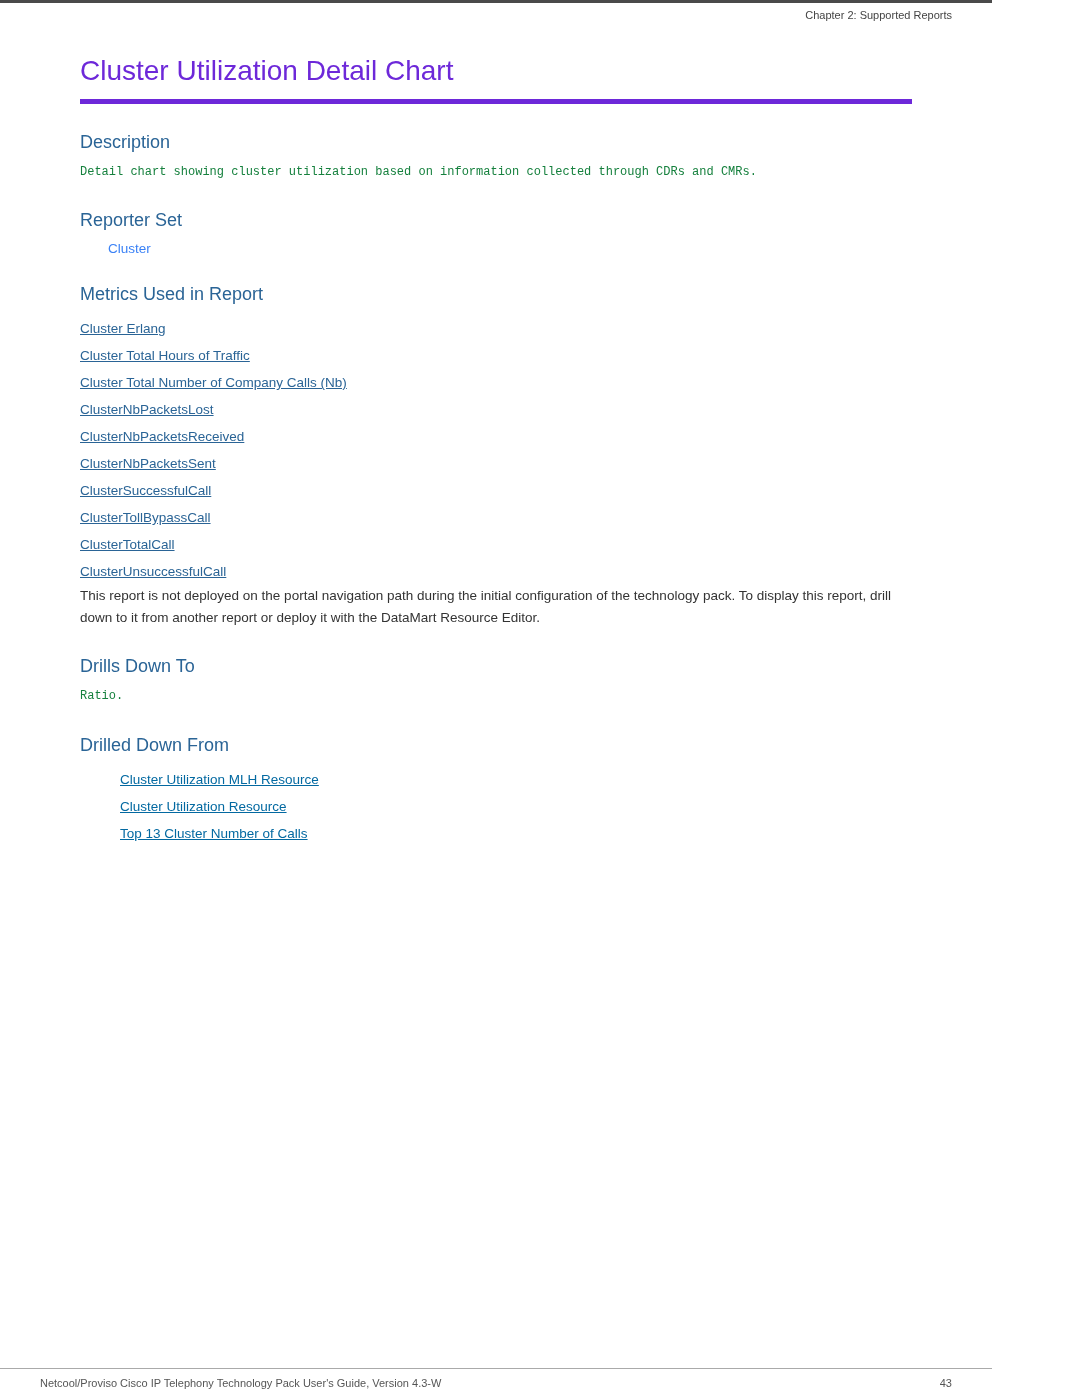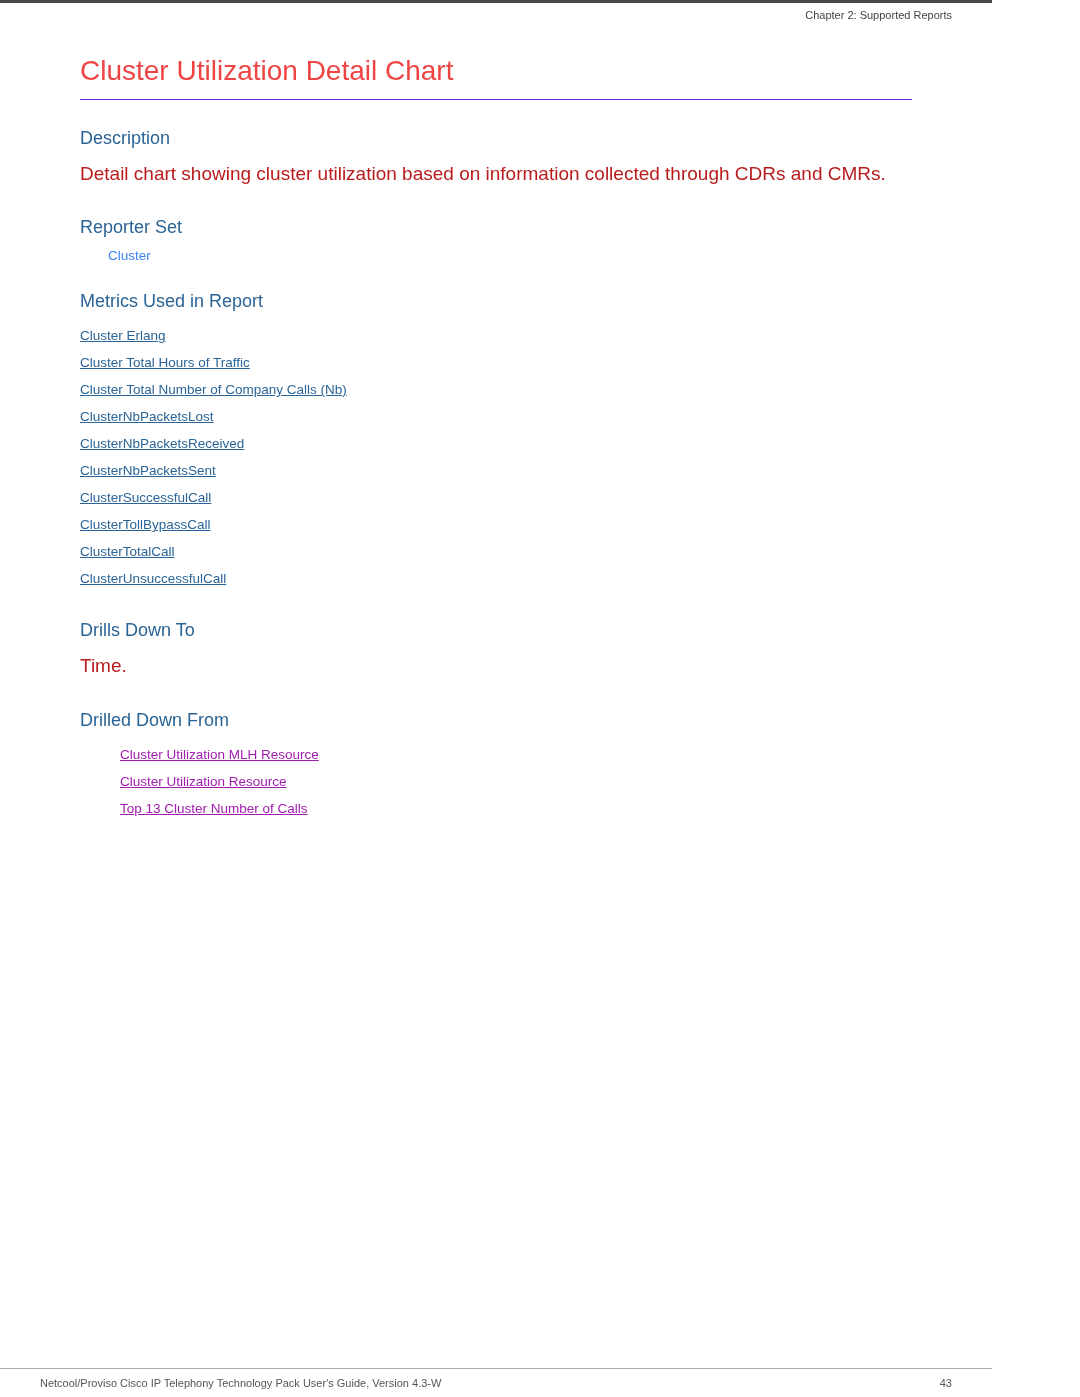--- a/index.html
+++ b/index.html
@@ -46,44 +46,44 @@
     
     .main-content {
       flex: 1;
       padding: 30px 80px 60px 80px;
     }
 
     
     .page-title {
       font-size: 28px;
       font-weight: normal;
-      color: #ef4444;
+      color: #6d28d9;
       font-family: Arial, Helvetica, sans-serif;
       margin-bottom: 14px;
       padding-bottom: 12px;
-      border-bottom: 1px solid #6d28d9;
+      border-bottom: 5px solid #6d28d9;
     }
 
     
     .section-heading {
       font-size: 18px;
       font-weight: normal;
       color: #2a6496;
       font-family: Arial, Helvetica, sans-serif;
       margin-top: 28px;
       margin-bottom: 10px;
     }
 
     
     .section-text {
-      font-size: 19px;
-      color: #b91c1c;
+      font-size: 12px;
+      color: #15803d;
       line-height: 1.6;
       margin-bottom: 6px;
-      font-family: Liberation Sans, sans-serif;
+      font-family: Liberation Mono, monospace;
     }
 
     
     .charts-container {
       margin-left: 20px;
       margin-top: 4px;
     }
 
     .charts-line {
       font-size: 13.5px;
@@ -121,21 +121,21 @@
 
     
     .drills-list {
       margin-left: 40px;
       margin-top: 6px;
     }
 
     .drill-link {
       display: block;
       font-size: 13.5px;
-      color: #a21caf;
+      color: #0369a1;
       text-decoration: underline;
       font-family: Arial, Helvetica, sans-serif;
       line-height: 2.0;
       cursor: pointer;
     }
 
     
     .page-footer {
       border-top: 1px solid #aaa;
       padding: 8px 40px;
@@ -203,25 +203,26 @@
         <a class="metric-link">ClusterNbPacketsReceived</a>
         <a class="metric-link">ClusterNbPacketsSent</a>
         <a class="metric-link">ClusterSuccessfulCall</a>
         <a class="metric-link">ClusterTollBypassCall</a>
         <a class="metric-link">ClusterTotalCall</a>
         <a class="metric-link">ClusterUnsuccessfulCall</a>
       </div>
     </div>
 
     <div>
+      <p class="nav-text">This report is not deployed on the portal navigation path during the initial configuration of the technology pack. To display this report, drill down to it from another report or deploy it with the DataMart Resource Editor.</p>
     </div>
 
     <div>
       <h2 class="section-heading">Drills Down To</h2>
-      <p class="section-text">Time.</p>
+      <p class="section-text">Ratio.</p>
     </div>
 
     <div>
       <h2 class="section-heading">Drilled Down From</h2>
       <div class="drills-list">
         <a class="drill-link">Cluster Utilization MLH Resource</a>
         <a class="drill-link">Cluster Utilization Resource</a>
         <a class="drill-link">Top 13 Cluster Number of Calls</a>
       </div>
     </div>

